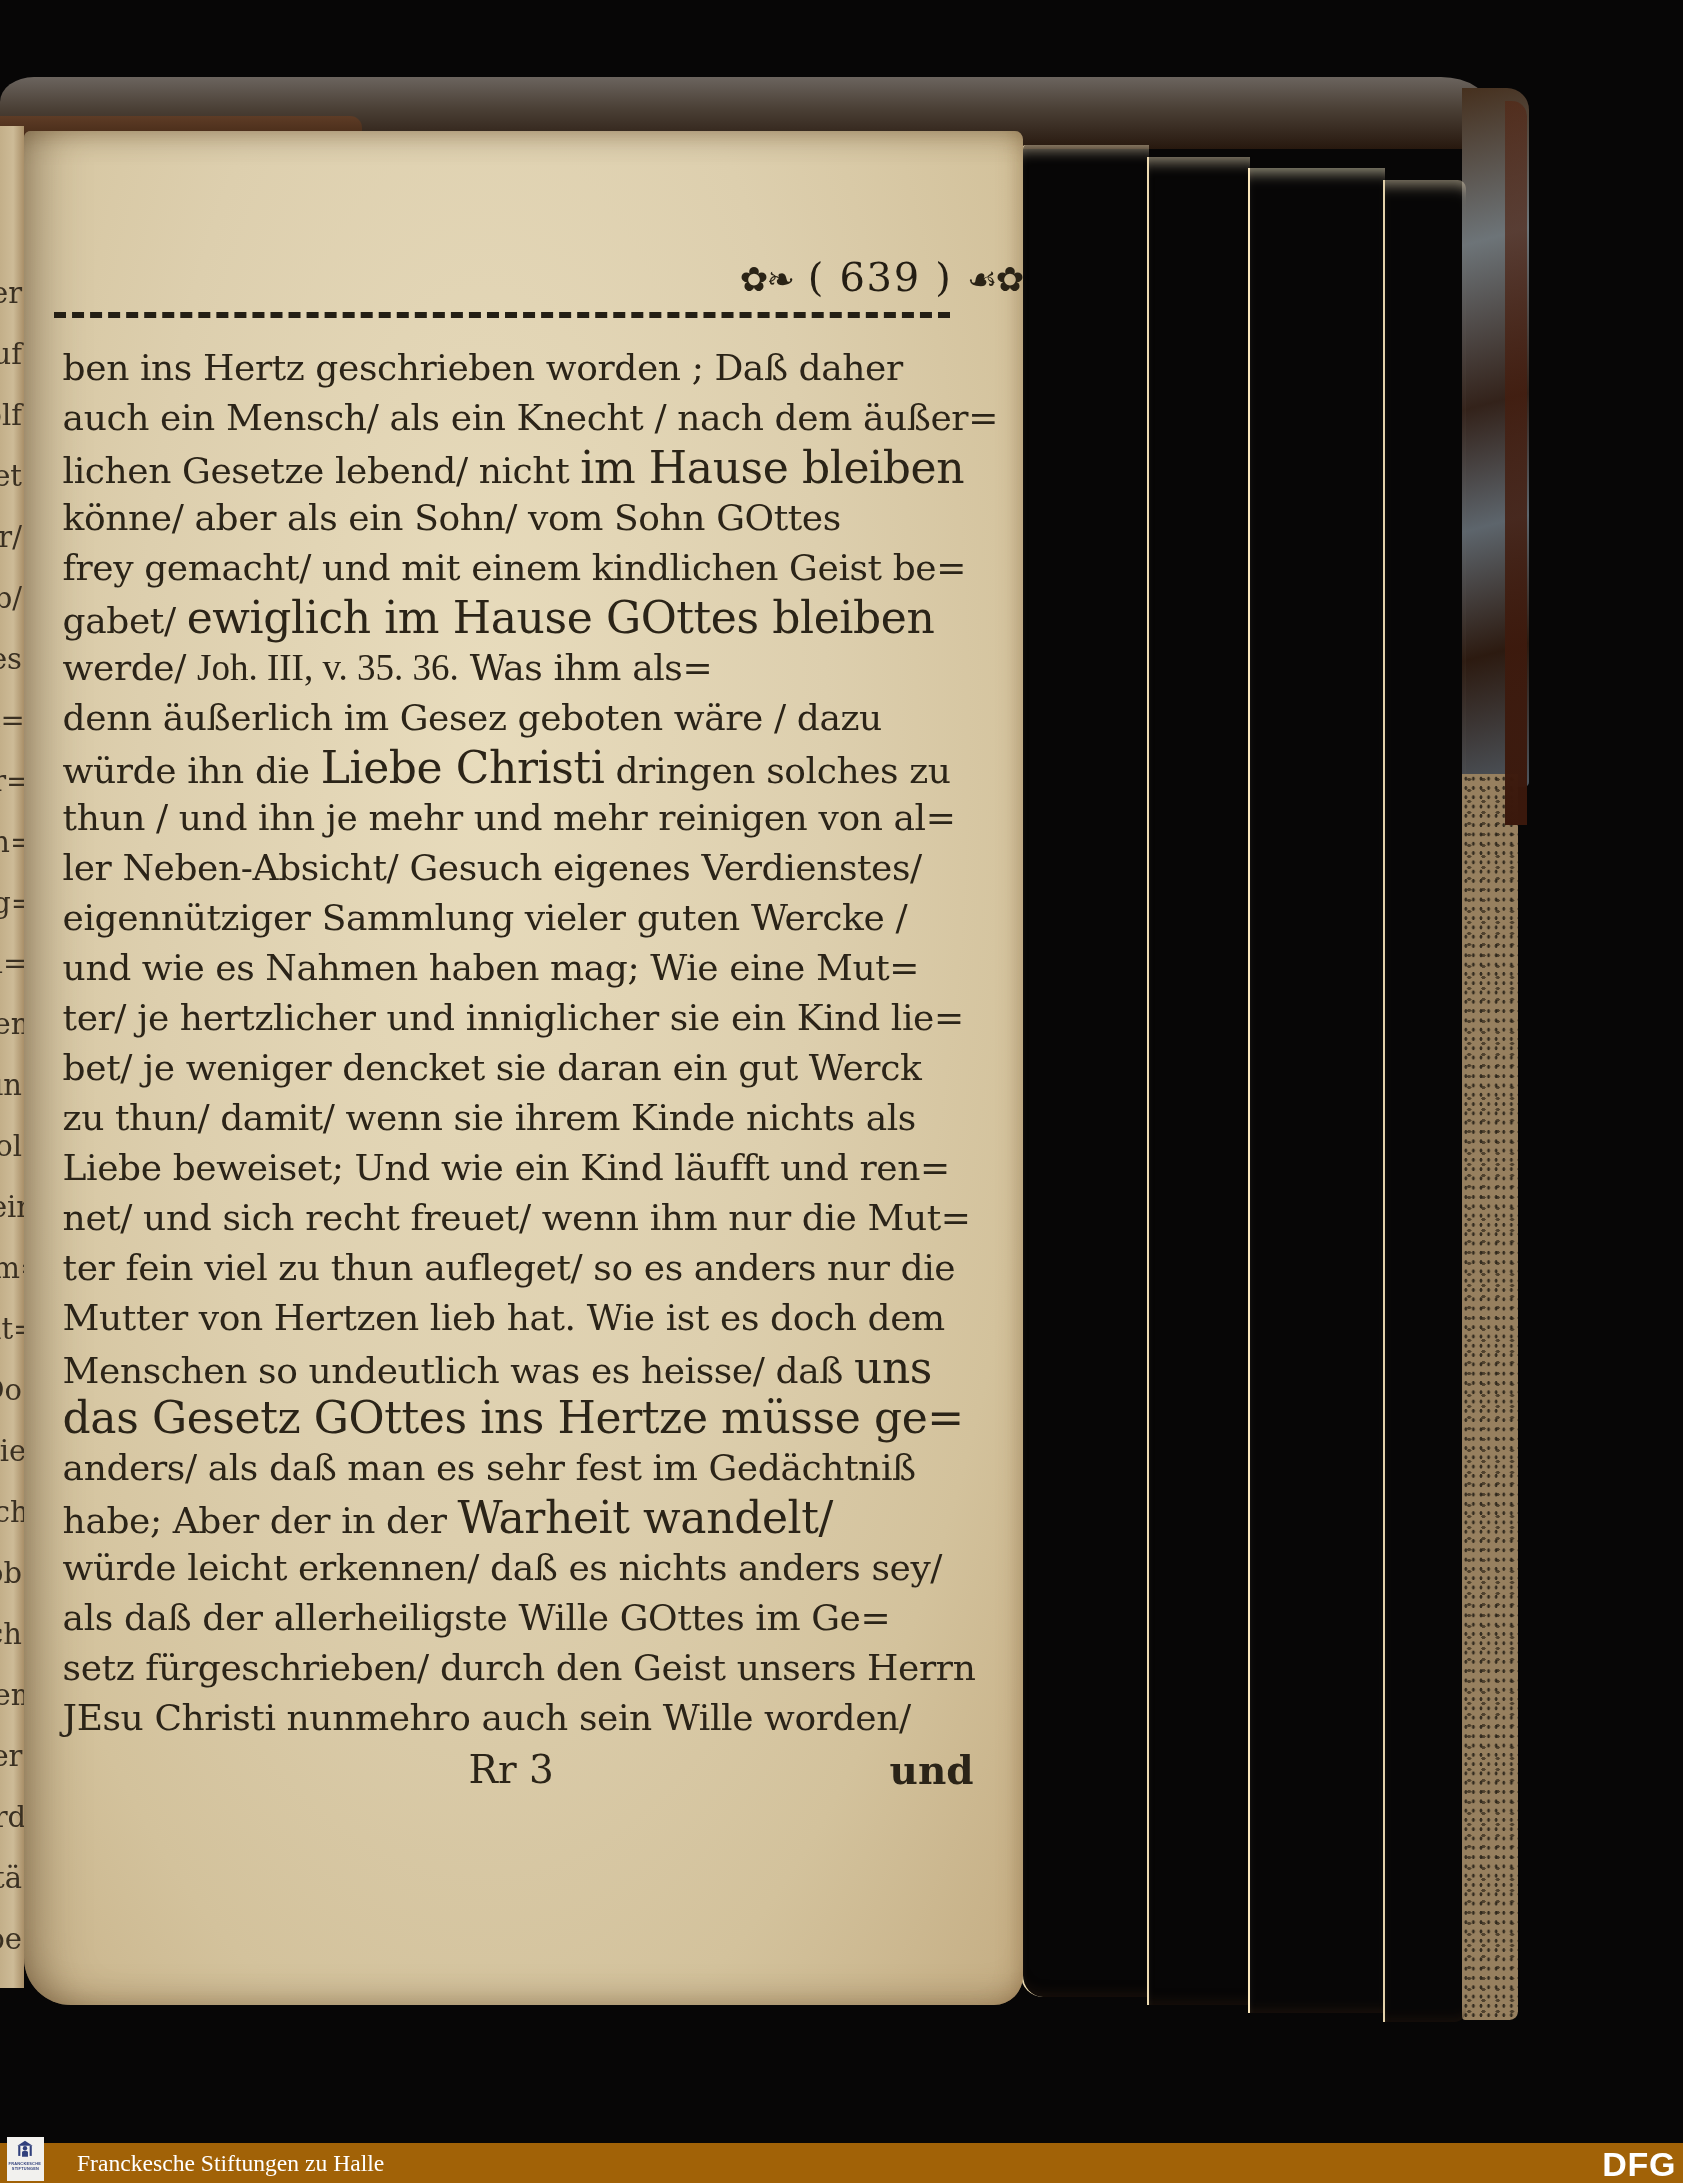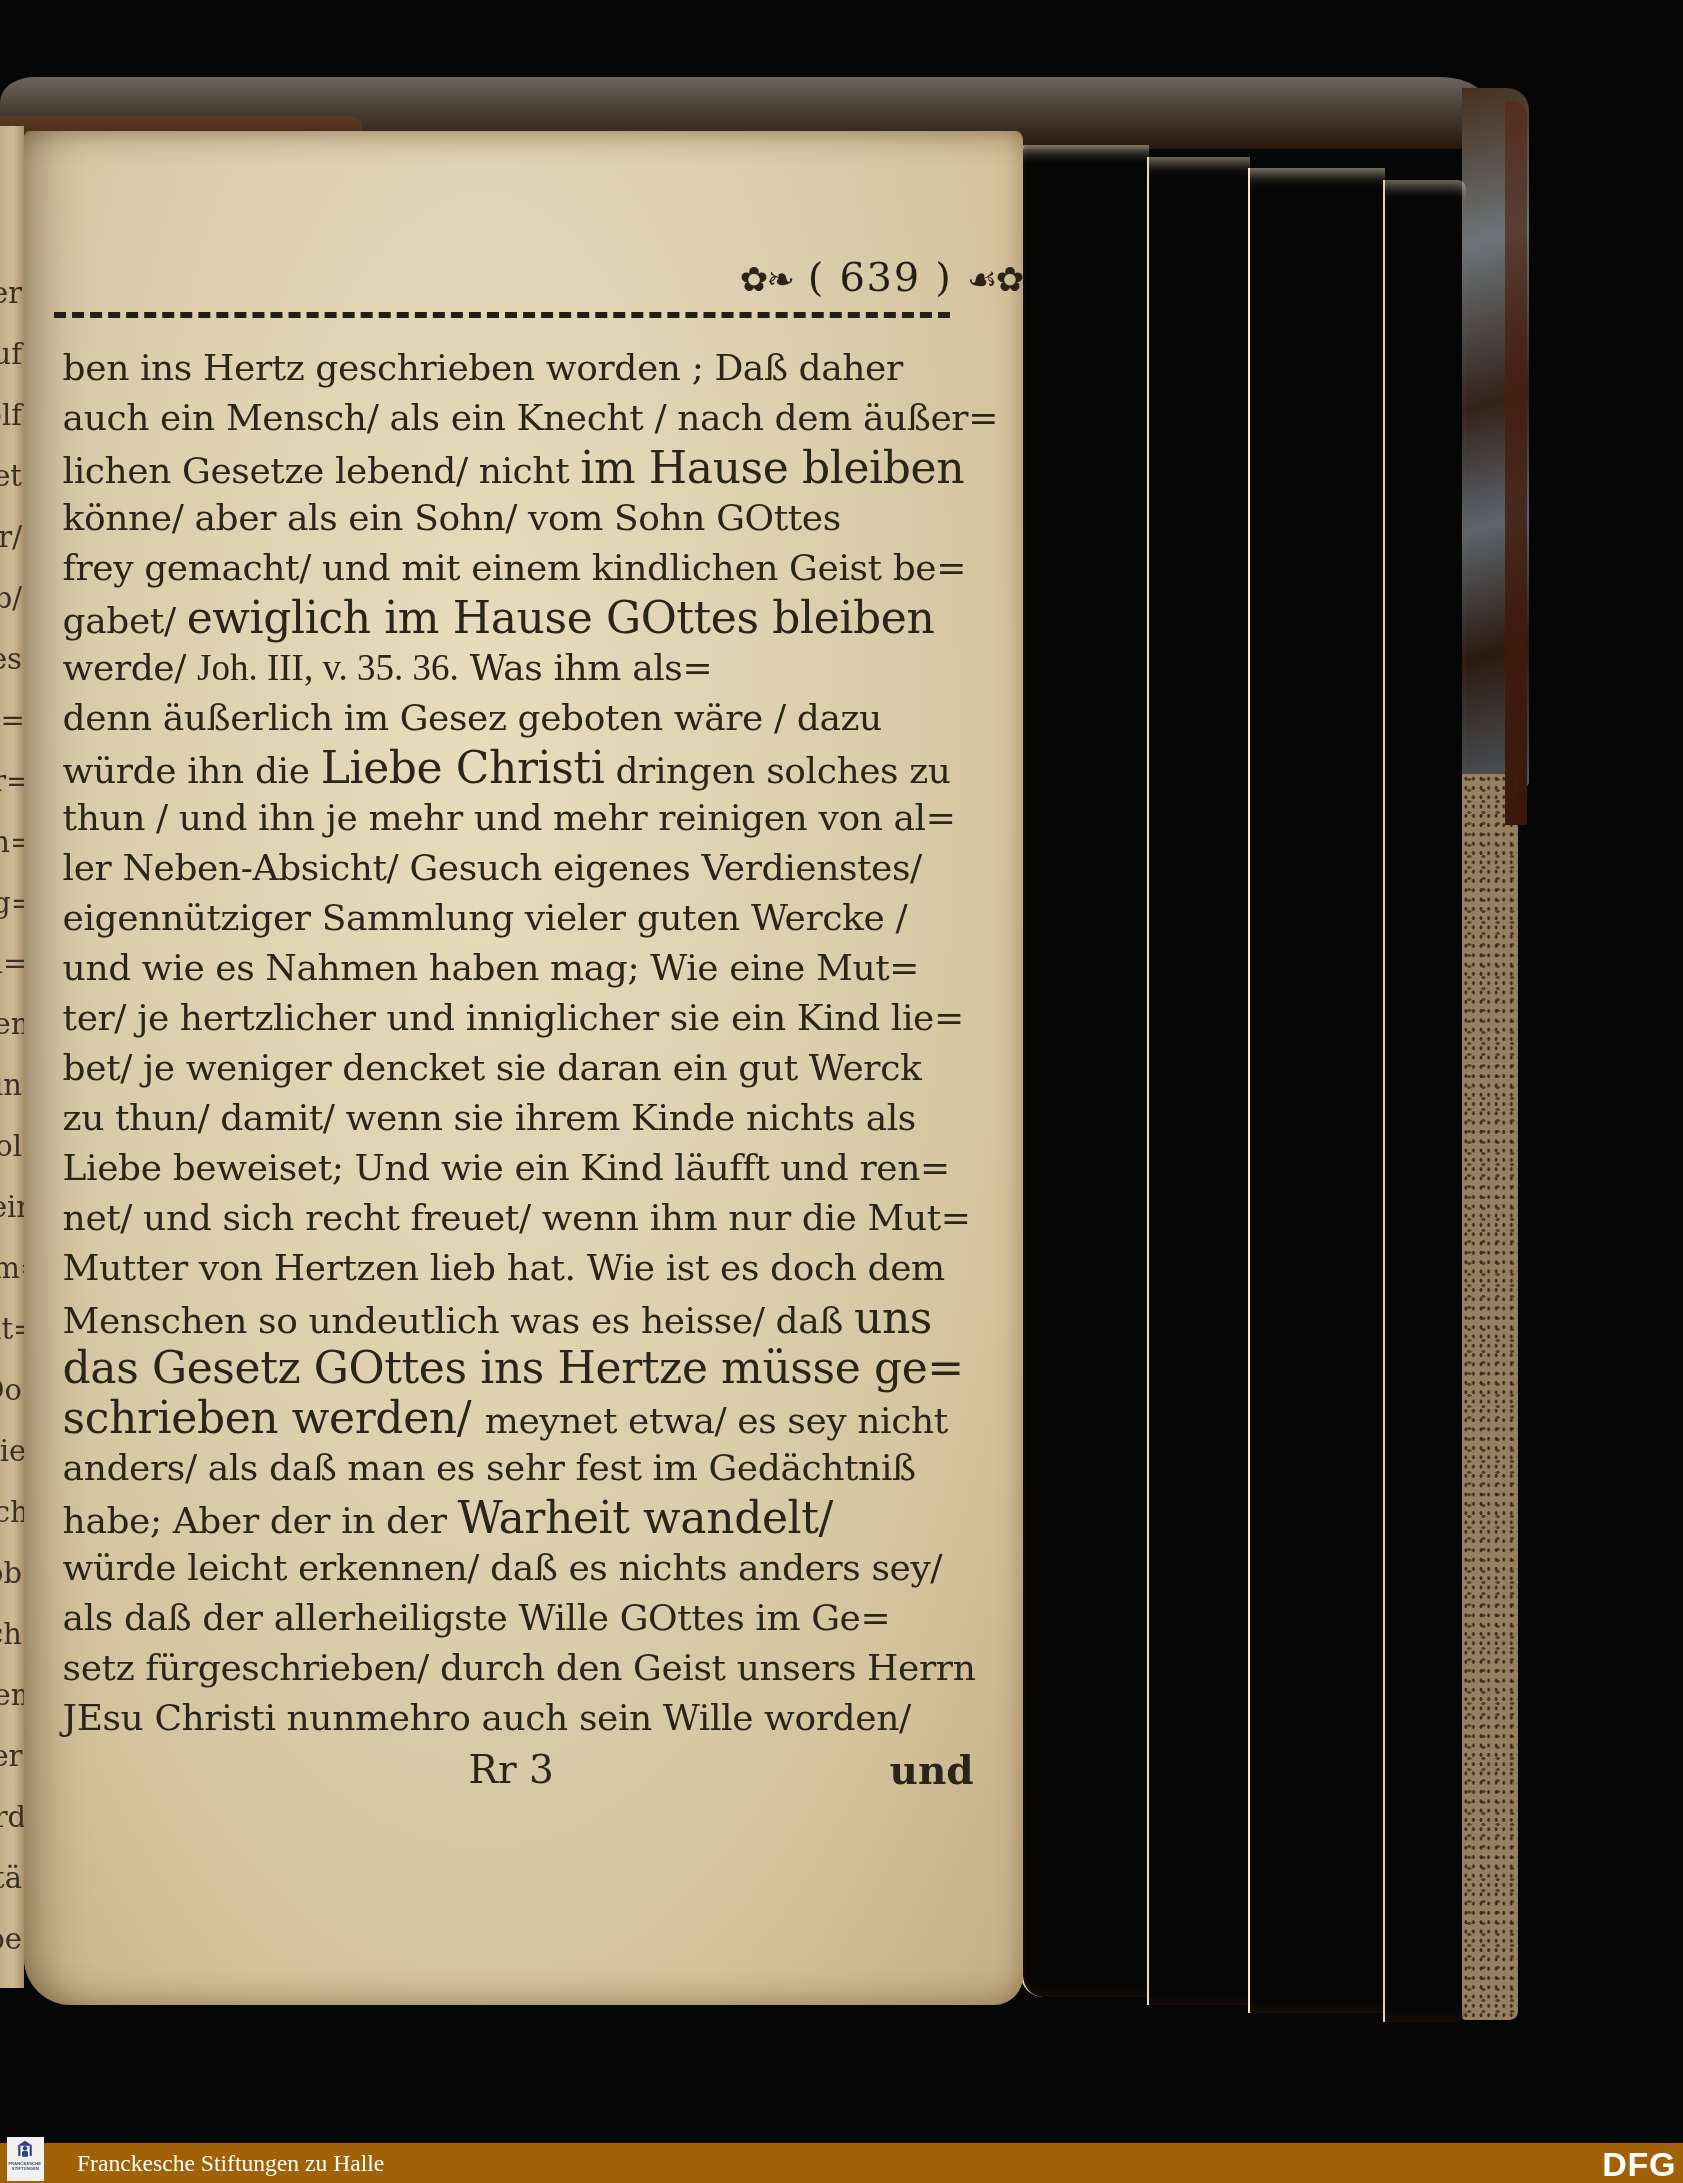--- a/index.html
+++ b/index.html
@@ -182,24 +182,24 @@
       <div class="line"><span class="seg body">würde ihn die </span><span class="seg emph">Liebe Christi</span><span class="seg body"> dringen solches zu</span></div>
       <div class="line"><span class="seg body">thun / und ihn je mehr und mehr reinigen von al=</span></div>
       <div class="line"><span class="seg body">ler Neben-Absicht/ Gesuch eigenes Verdienstes/</span></div>
       <div class="line"><span class="seg body">eigennütziger Sammlung vieler guten Wercke /</span></div>
       <div class="line"><span class="seg body">und wie es Nahmen haben mag; Wie eine Mut=</span></div>
       <div class="line"><span class="seg body">ter/ je hertzlicher und inniglicher sie ein Kind lie=</span></div>
       <div class="line"><span class="seg body">bet/ je weniger dencket sie daran ein gut Werck</span></div>
       <div class="line"><span class="seg body">zu thun/ damit/ wenn sie ihrem Kinde nichts als</span></div>
       <div class="line"><span class="seg body">Liebe beweiset; Und wie ein Kind läufft und ren=</span></div>
       <div class="line"><span class="seg body">net/ und sich recht freuet/ wenn ihm nur die Mut=</span></div>
+      <div class="line"><span class="seg body">ter fein viel zu thun aufleget/ so es anders nur die</span></div>
       <div class="line"><span class="seg body">Mutter von Hertzen lieb hat. Wie ist es doch dem</span></div>
       <div class="line"><span class="seg body">Menschen so undeutlich was es heisse/ daß </span><span class="seg emph">uns</span></div>
       <div class="line"><span class="seg emph">das Gesetz GOttes ins Hertze müsse ge=</span></div>
-      <div class="line"><span class="seg emph">schrieben werden/ </span><span class="seg body"> meynet etwa/ es sey nicht</span></div>
       <div class="line"><span class="seg body">anders/ als daß man es sehr fest im Gedächtniß</span></div>
       <div class="line"><span class="seg body">habe; Aber der in der </span><span class="seg emph">Warheit wandelt/</span></div>
       <div class="line"><span class="seg body">würde leicht erkennen/ daß es nichts anders sey/</span></div>
       <div class="line"><span class="seg body">als daß der allerheiligste Wille GOttes im Ge=</span></div>
       <div class="line"><span class="seg body">setz fürgeschrieben/ durch den Geist unsers Herrn</span></div>
       <div class="line"><span class="seg body">JEsu Christi nunmehro auch sein Wille worden/</span></div>
     </div>
   <div class="sigline">
     <span class="sig-mark">Rr 3</span>
     <span class="catchword">und</span>

